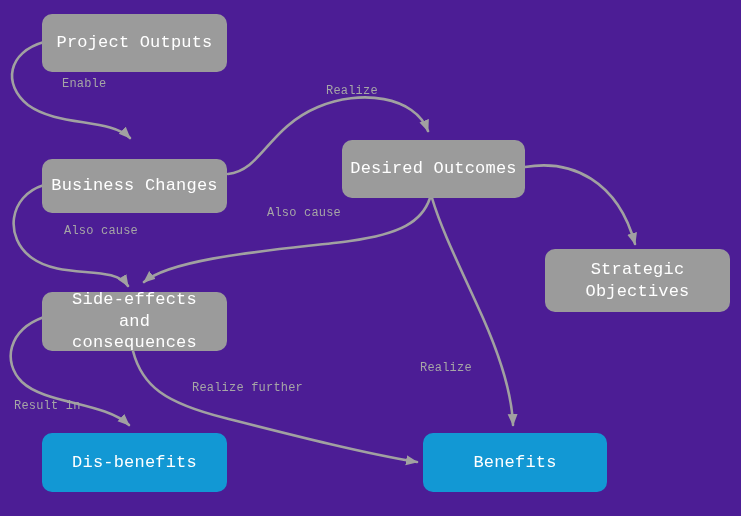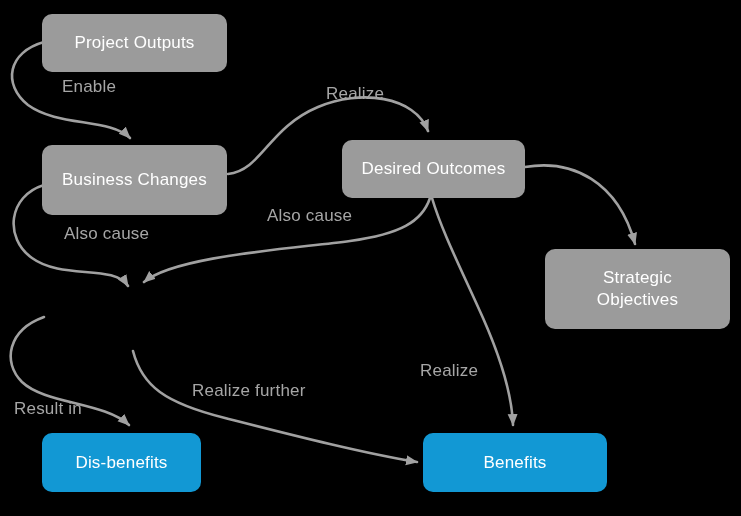--- a/index.html
+++ b/index.html
@@ -1,21 +1,21 @@
 <!DOCTYPE html>
 <html><head>
 <meta charset="utf-8">
 <style>
   html, body { margin: 0; padding: 0; background: #ffffff; }
   .canvas {
     position: relative;
     width: 741px;
     height: 516px;
-    background: #000000;
-    font-family: Liberation Sans, sans-serif;
+    background: #4c1d95;
+    font-family: Liberation Mono, monospace;
     overflow: hidden;
   }
   .arrow-layer {
     position: absolute;
     left: 0; top: 0;
     width: 741px; height: 516px;
   }
   .node {
     position: absolute;
     border-radius: 10px;
@@ -27,31 +27,31 @@
     font-size: 17px;
     letter-spacing: 0.2px;
     line-height: 1.28;
   }
   .node-gray { background: #9b9b9b; }
   .node-blue { background: #1298d4; }
   .node-label { display: inline-block; }
   .edge-label {
     position: absolute;
     color: #a6a6a6;
-    font-size: 17px;
+    font-size: 12px;
     letter-spacing: 0.2px;
     white-space: nowrap;
   }
   
   #n-project-outputs      { left: 42px;  top: 14px;  width: 185px; height: 58px; }
-  #n-business-changes     { left: 42px;  top: 145px; width: 185px; height: 70px; }
+  #n-business-changes     { left: 42px;  top: 159px; width: 185px; height: 54px; }
   #n-desired-outcomes     { left: 342px; top: 140px; width: 183px; height: 58px; }
-  #n-strategic-objectives { left: 545px; top: 249px; width: 185px; height: 80px; }
+  #n-strategic-objectives { left: 545px; top: 249px; width: 185px; height: 63px; }
   #n-side-effects         { left: 42px;  top: 292px; width: 185px; height: 59px; }
-  #n-dis-benefits         { left: 42px;  top: 433px; width: 159px; height: 59px; }
+  #n-dis-benefits         { left: 42px;  top: 433px; width: 185px; height: 59px; }
   #n-benefits             { left: 423px; top: 433px; width: 184px; height: 59px; }
   #n-strategic-objectives .node-label { max-width: 120px; }
   #n-side-effects .node-label         { max-width: 155px; }
   
   #l-enable          { left: 62px;  top: 77px;  }
   #l-create          { left: 326px; top: 84px;  }
   #l-also-cause-left { left: 64px;  top: 224px; }
   #l-also-cause-mid  { left: 267px; top: 206px; }
   #l-help-achieve    { left: 505px; top: 206px; }
   #l-realize         { left: 420px; top: 361px; }
@@ -86,20 +86,23 @@
   </div>
   <div id="n-business-changes" class="node node-gray">
     <span class="node-label">Business Changes</span>
   </div>
   <div id="n-desired-outcomes" class="node node-gray">
     <span class="node-label">Desired Outcomes</span>
   </div>
   <div id="n-strategic-objectives" class="node node-gray">
     <span class="node-label">Strategic Objectives</span>
   </div>
+  <div id="n-side-effects" class="node node-gray">
+    <span class="node-label">Side-effects and consequences</span>
+  </div>
   <div id="n-dis-benefits" class="node node-blue">
     <span class="node-label">Dis-benefits</span>
   </div>
   <div id="n-benefits" class="node node-blue">
     <span class="node-label">Benefits</span>
   </div>
 
   <div id="l-enable" class="edge-label">Enable</div>
   <div id="l-create" class="edge-label">Realize</div>
   <div id="l-also-cause-left" class="edge-label">Also cause</div>

